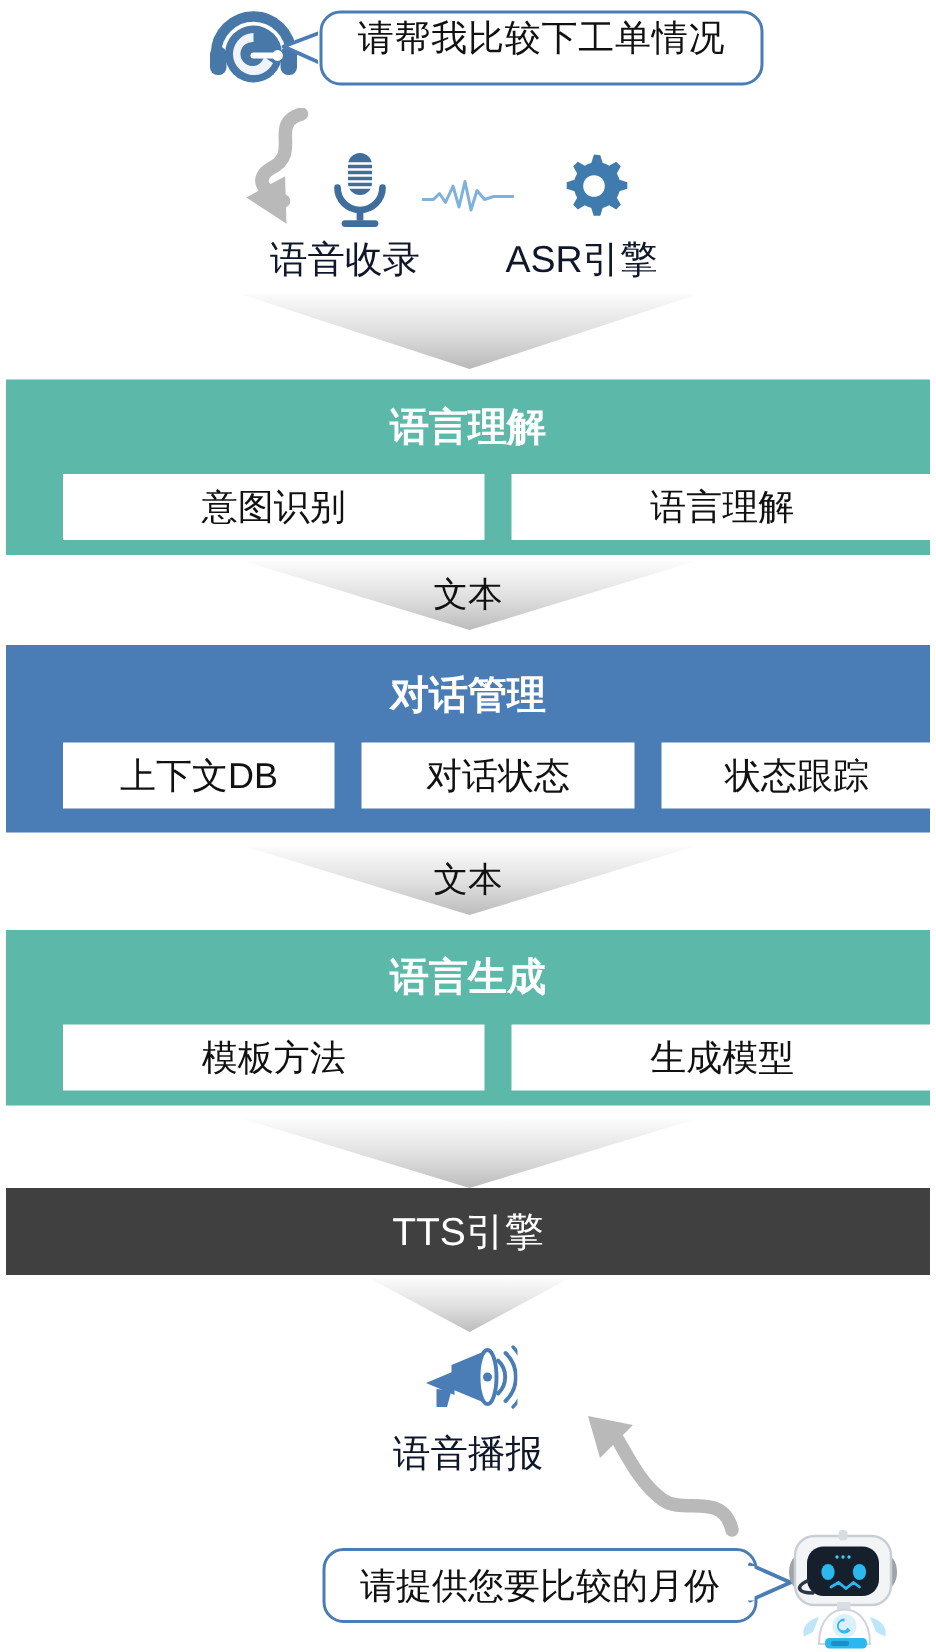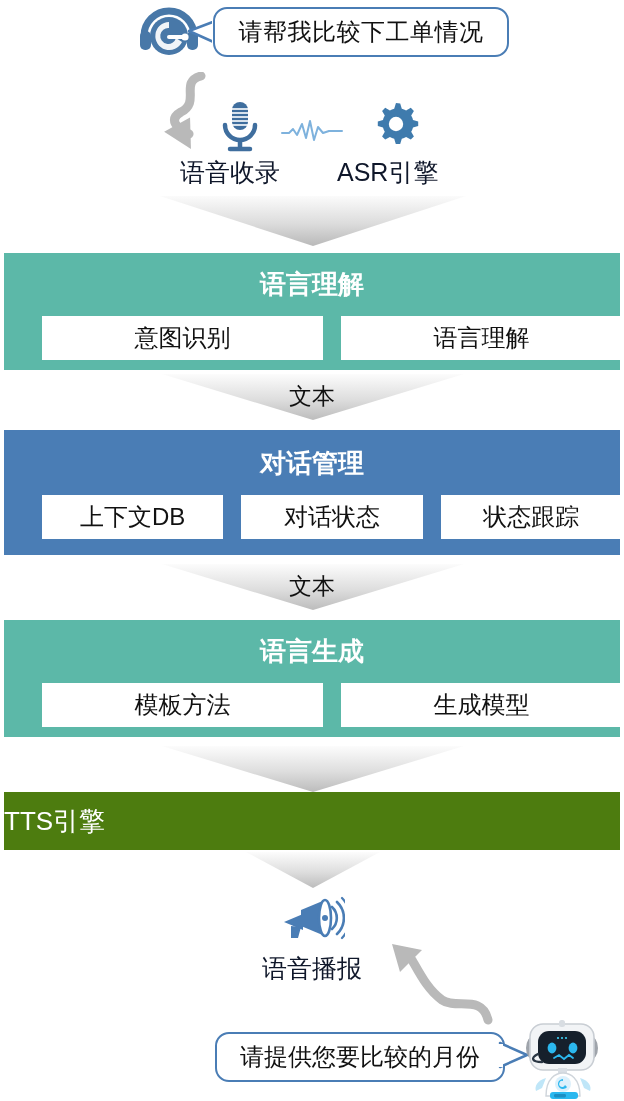--- a/index.html
+++ b/index.html
@@ -28,21 +28,21 @@
 
   
   #top-bubble {
     left: 213px; top: 7px;
     width: 296px; height: 50px;
     border: 2.5px solid #4a7db5;
     border-radius: 14px;
     background: #ffffff;
     box-sizing: border-box;
     display: flex;
-    align-items: center;
+    align-items: flex-start;
     justify-content: center;
   }
   #top-bubble .bubble-text {
     font-size: 24px;
     letter-spacing: 0.5px;
     color: #111111;
     white-space: nowrap;
   }
   
   .tail-top {
@@ -126,24 +126,24 @@
   #panel-dm { top: 430px; height: 125px; background: #4a7db5; }
   #panel-dm .panel-title { margin-top: 16px; font-family: Liberation Serif, serif; }
   #panel-dm .panel-cells { margin-top: 14px; }
 
   #panel-nlg { top: 620px; height: 117px; background: #5cb8a8; }
   #panel-nlg .panel-title { margin-top: 14px; }
   #panel-nlg .panel-cells { margin-top: 14px; }
 
   #panel-tts {
     top: 792px; height: 58px;
-    background: #4d7c0f;
+    background: #404040;
     display: flex;
     align-items: center;
-    justify-content: flex-start;
+    justify-content: center;
   }
   #panel-tts .panel-title { font-weight: normal; font-size: 26px; }
 
   
   #speaker-icon { left: 281px; top: 896px; width: 64px; height: 48px; }
   #label-output { left: 0px; top: 952px; width: 624px; text-align: center; }
   #label-output .row-label { font-size: 25px; }
 
   
   #curve-arrow-bottom { left: 370px; top: 944px; width: 130px; height: 90px; }

